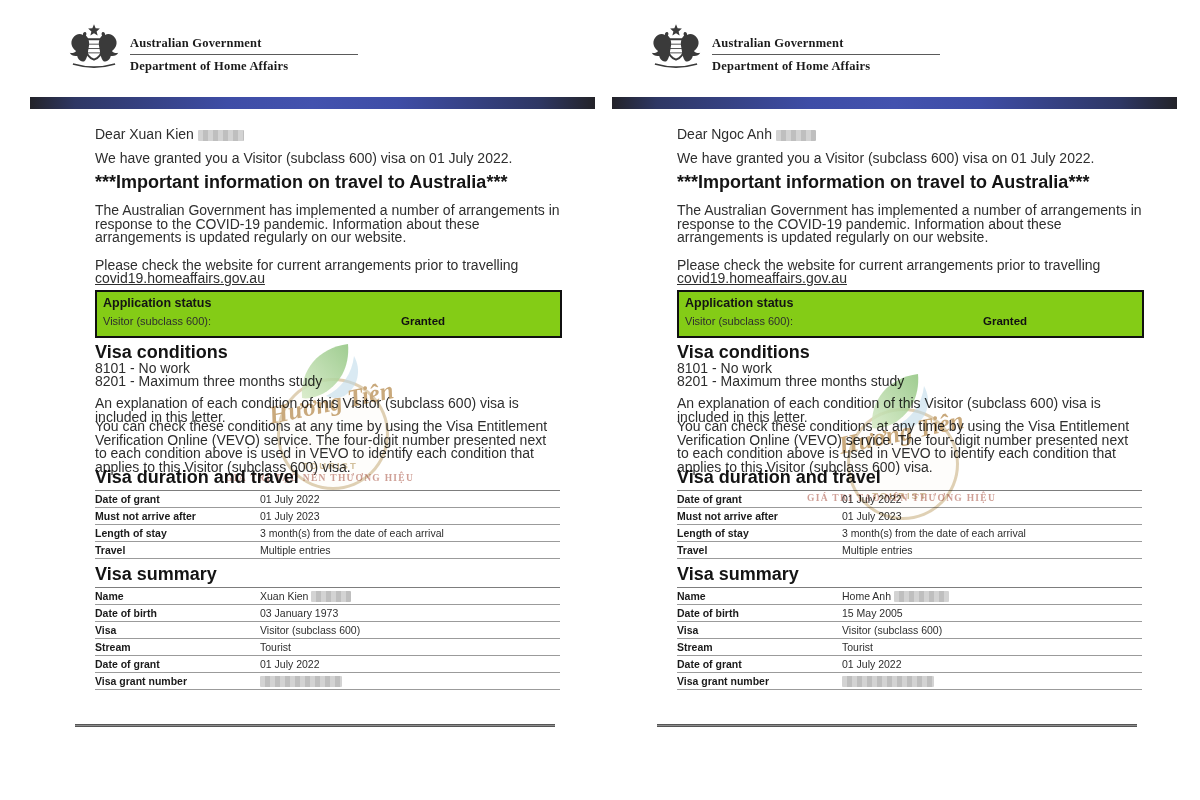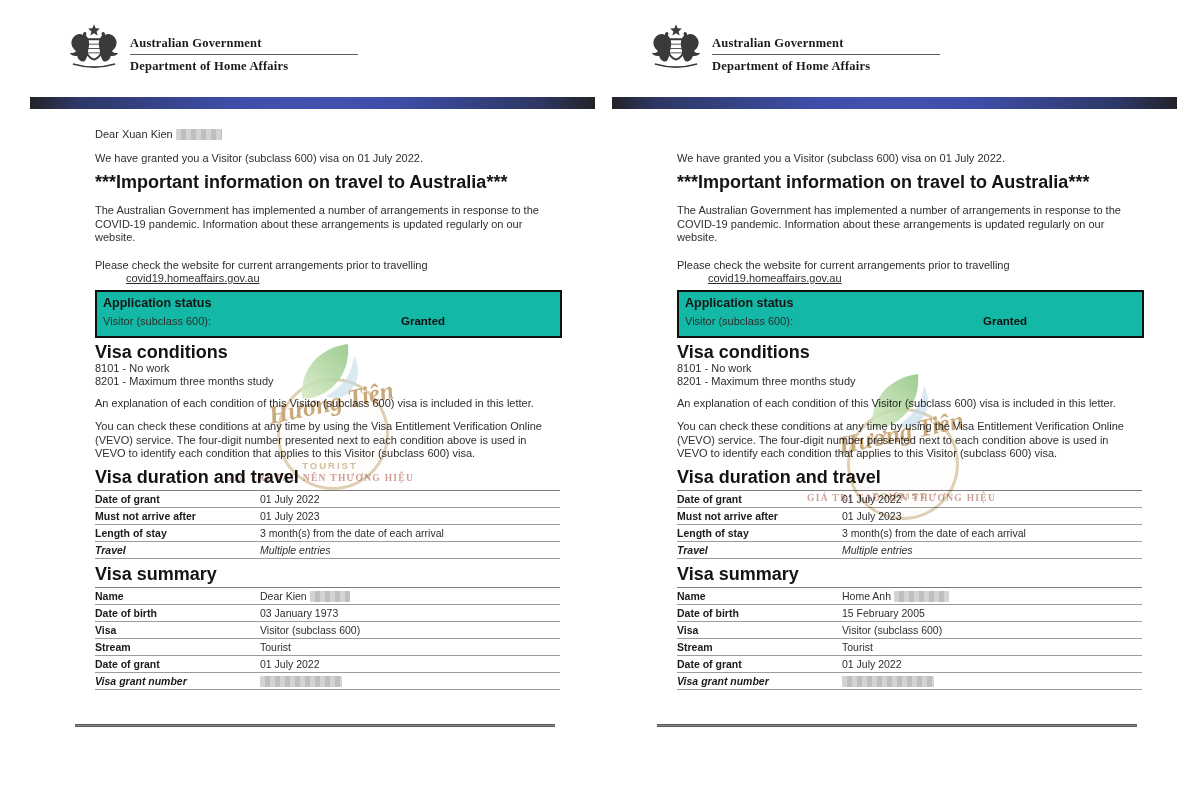--- a/index.html
+++ b/index.html
@@ -13,38 +13,38 @@
   
   .crest{position:absolute;left:33px;top:22px;width:62px;height:58px;}
   .brand{position:absolute;left:100px;top:36px;width:250px;}
   .brand-gov,.brand-dept{font-family:"Liberation Serif",serif;font-weight:bold;font-size:12.5px;color:#1b1b1b;letter-spacing:.2px;}
   .brand-rule{width:228px;height:1px;background:#5a5a5a;margin:3px 0 4px;}
 
   .bar{position:absolute;left:0;top:97px;width:565px;height:12px;
     background:linear-gradient(90deg,#232329 0%,#2e3764 8%,#3e4da6 35%,#4352ae 50%,#3e4da6 65%,#2e3764 90%,#232329 100%);}
 
   
-  .para{position:absolute;left:65px;width:465px;font-size:11px;line-height:13.5px;color:#2e2e2e;}
+  .para{position:absolute;left:65px;width:465px;font-size:14px;line-height:13.5px;color:#2e2e2e;}
   .h2{font-size:18px;font-weight:bold;color:#141414;}
-  .doclink{text-decoration:underline;color:#2e2e2e;cursor:pointer;margin-left:31px;}
+  .doclink{text-decoration:underline;color:#2e2e2e;cursor:pointer;}
 
   .redact{display:inline-block;height:11px;vertical-align:-2px;border-radius:1px;
     background:repeating-linear-gradient(90deg,#d3d3d3 0 5px,#bfbfbf 5px 10px);}
 
   
-  .status-box{position:absolute;left:65px;top:290px;width:451px;border:2px solid #101010;padding:4px 6px 7px;background:#14b8a6;}
+  .status-box{position:absolute;left:65px;top:290px;width:451px;border:2px solid #101010;padding:4px 6px 7px;background:#84cc16;}
   .status-heading{font-size:12.5px;font-weight:bold;color:#141414;}
   .status-row{position:relative;margin-top:5px;font-size:11px;height:14px;}
   .status-value{position:absolute;left:298px;top:0;font-weight:bold;font-size:11.5px;color:#111;}
 
   
   .vtable{position:absolute;left:65px;width:465px;}
   .vrow{display:flex;align-items:center;height:16px;border-top:1px solid #9b9b9b;font-size:10.5px;}
   .vrow:first-child{border-top:1px solid #7d7d7d;}
-  .vrow:last-child{border-bottom:1px solid #9b9b9b;font-style:italic;}
+  .vrow:last-child{border-bottom:1px solid #9b9b9b;}
   .vrow .lbl{flex:0 0 165px;font-weight:bold;color:#1a1a1a;}
   .vrow .val{flex:1;color:#2e2e2e;white-space:nowrap;}
 
   .footer-rule{position:absolute;left:45px;top:724px;width:480px;height:3px;
     background:linear-gradient(#3a3a3a,#8d8d8d 50%,#3a3a3a);}
 
   
   .watermark{position:absolute;width:160px;height:170px;mix-blend-mode:multiply;pointer-events:none;z-index:5;}
   .wm-ring{position:absolute;left:12px;top:36px;width:106px;height:106px;border:3px solid rgba(216,198,162,.8);border-radius:50%;background:rgba(250,246,238,.25);}
   .wm-leaf{position:absolute;left:30px;top:-2px;}
@@ -117,21 +117,21 @@
     <div class="vrow">
       <span class="lbl">Travel</span>
       <span class="val">Multiple entries</span>
     </div>
   </div>
 
   <div class="para h2" style="top:568px">Visa summary</div>
   <div class="vtable" style="top:587px">
     <div class="vrow">
       <span class="lbl">Name</span>
-      <span class="val"><span>Dear Kien</span> <span class="redact" style="width:40px"></span></span>
+      <span class="val"><span>Xuan Kien</span> <span class="redact" style="width:40px"></span></span>
     </div>
     <div class="vrow">
       <span class="lbl">Date of birth</span>
       <span class="val">03 January 1973</span>
     </div>
     <div class="vrow">
       <span class="lbl">Visa</span>
       <span class="val">Visitor (subclass 600)</span>
     </div>
     <div class="vrow">
@@ -178,20 +178,24 @@
     <path d="M66 62 C72 62 76 58 77 53 C82 54 87 52 89 48 C85 49 81 48 79 45 C86 40 89 31 84 24 C80 18 73 16 68 19 C68 15 65 13 63 15 C62 16 62 18 63 20 C59 24 57 30 58 36 L60 48 C61 55 63 60 66 62 Z" fill="#3a3a3a"></path>
     <path d="M16 66 q34 10 68 0" stroke="#3a3a3a" stroke-width="2.5" fill="none"></path>
   </svg>
   <div class="brand">
     <div class="brand-gov">Australian Government</div>
     <div class="brand-rule"></div>
     <div class="brand-dept">Department of Home Affairs</div>
   </div>
   <div class="bar"></div>
 
+  <div class="para" style="top:128px">
+    <span>Dear Ngoc Anh</span>
+    <span class="redact" style="width:40px"></span>
+  </div>
   <div class="para" style="top:152px">We have granted you a Visitor (subclass 600) visa on 01 July 2022.</div>
   <div class="para h2" style="top:176px">***Important information on travel to Australia***</div>
   <div class="para" style="top:204px">The Australian Government has implemented a number of arrangements in response to the COVID-19 pandemic. Information about these arrangements is updated regularly on our website.</div>
   <div class="para" style="top:259px">Please check the website for current arrangements prior to travelling</div>
   <div class="para doclink" style="top:272px">covid19.homeaffairs.gov.au</div>
 
   <div class="status-box">
     <div class="status-heading">Application status</div>
     <div class="status-row">
       <span>Visitor (subclass 600):</span>
@@ -226,21 +230,21 @@
   </div>
 
   <div class="para h2" style="top:568px">Visa summary</div>
   <div class="vtable" style="top:587px">
     <div class="vrow">
       <span class="lbl">Name</span>
       <span class="val"><span>Home Anh</span> <span class="redact" style="width:55px"></span></span>
     </div>
     <div class="vrow">
       <span class="lbl">Date of birth</span>
-      <span class="val">15 February 2005</span>
+      <span class="val">15 May 2005</span>
     </div>
     <div class="vrow">
       <span class="lbl">Visa</span>
       <span class="val">Visitor (subclass 600)</span>
     </div>
     <div class="vrow">
       <span class="lbl">Stream</span>
       <span class="val">Tourist</span>
     </div>
     <div class="vrow">

